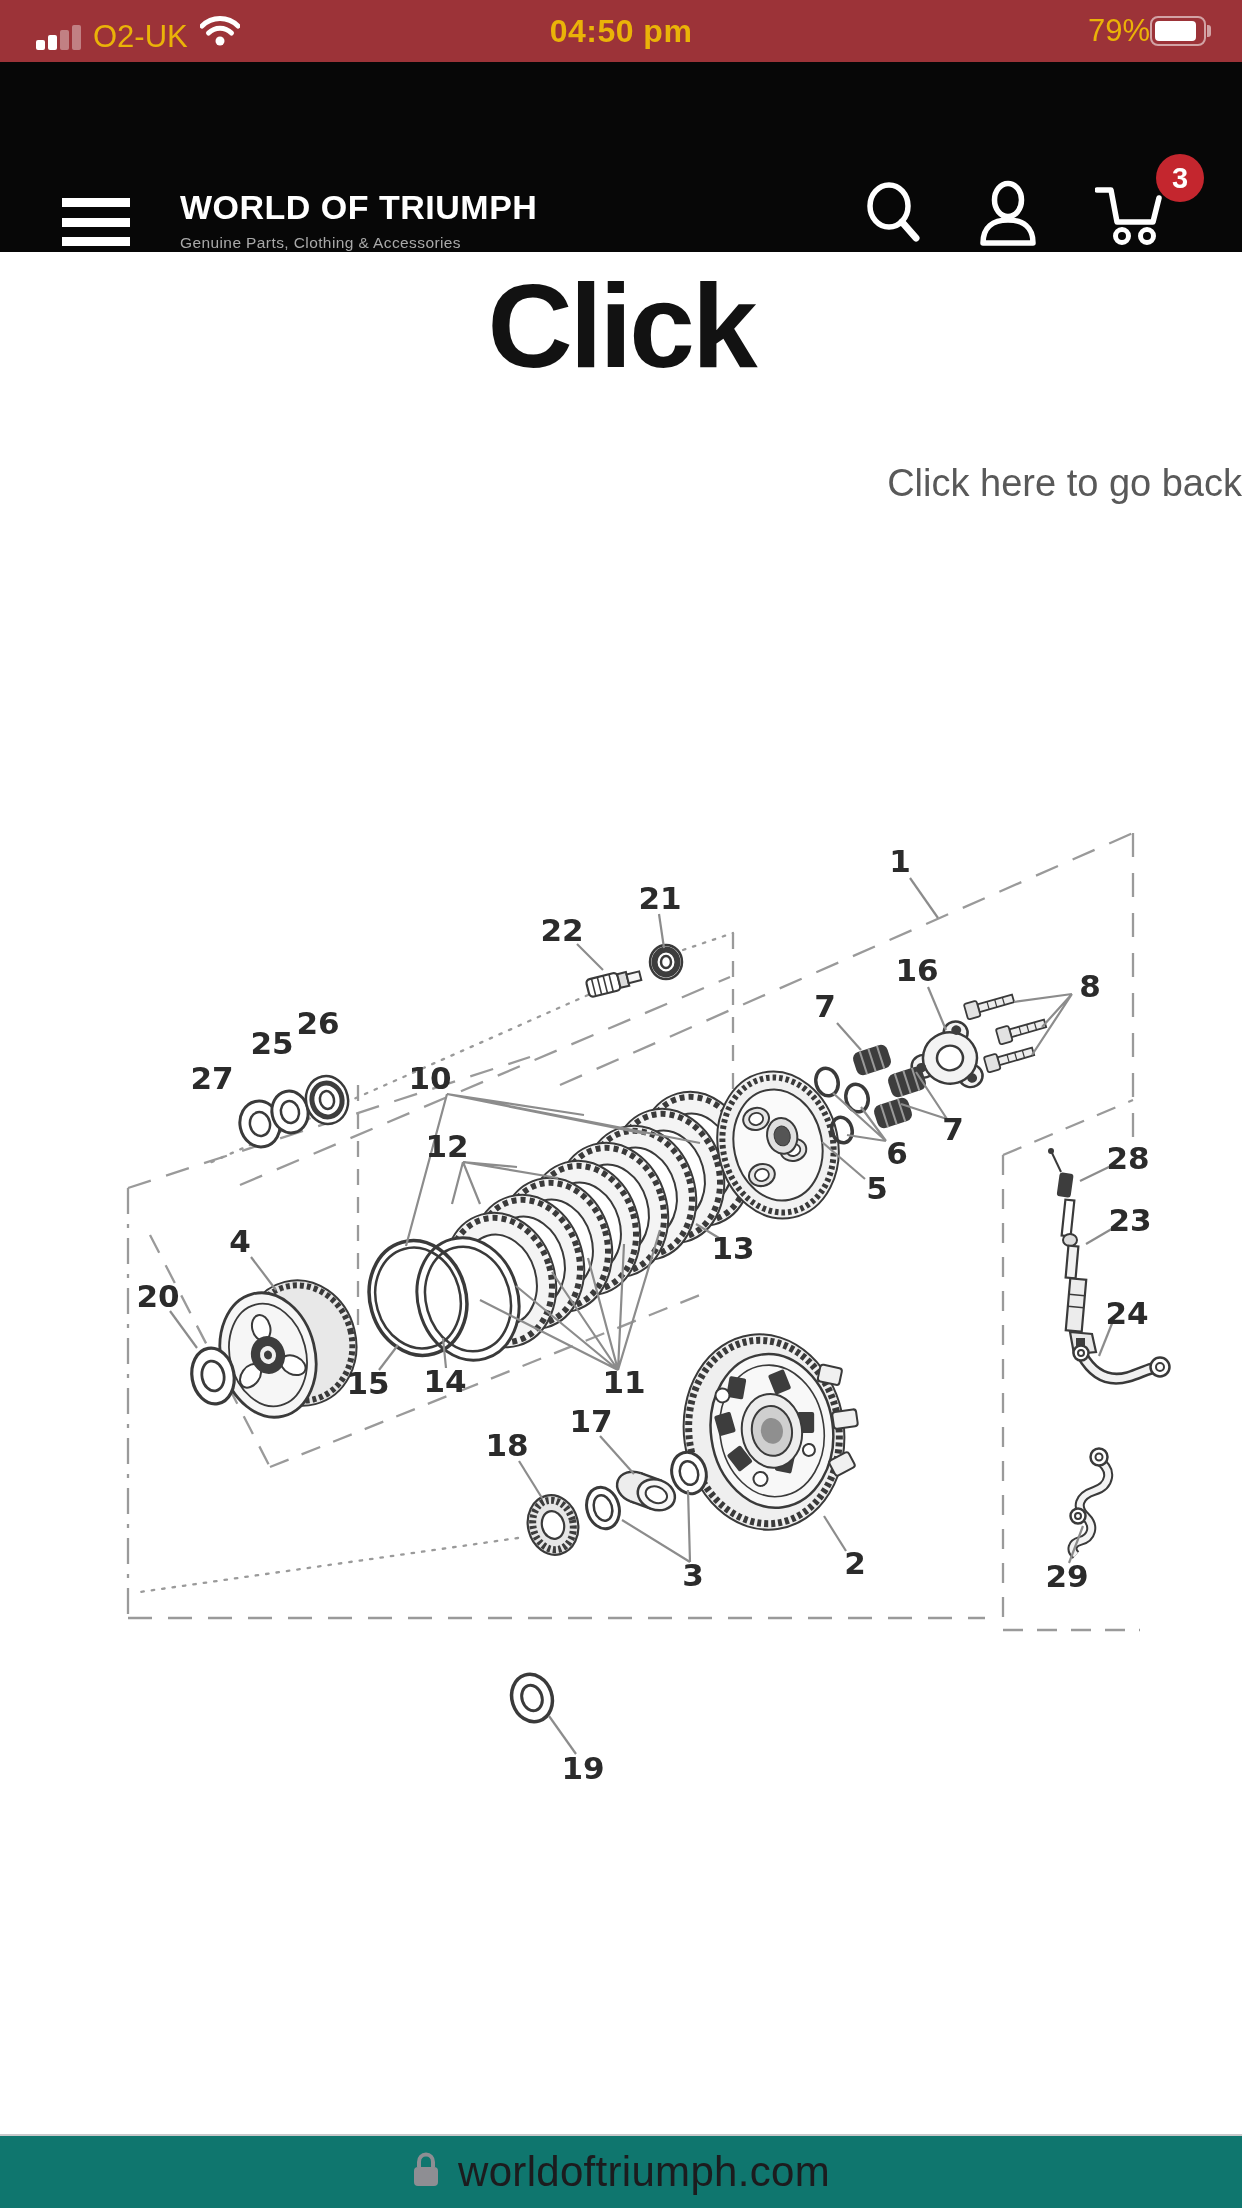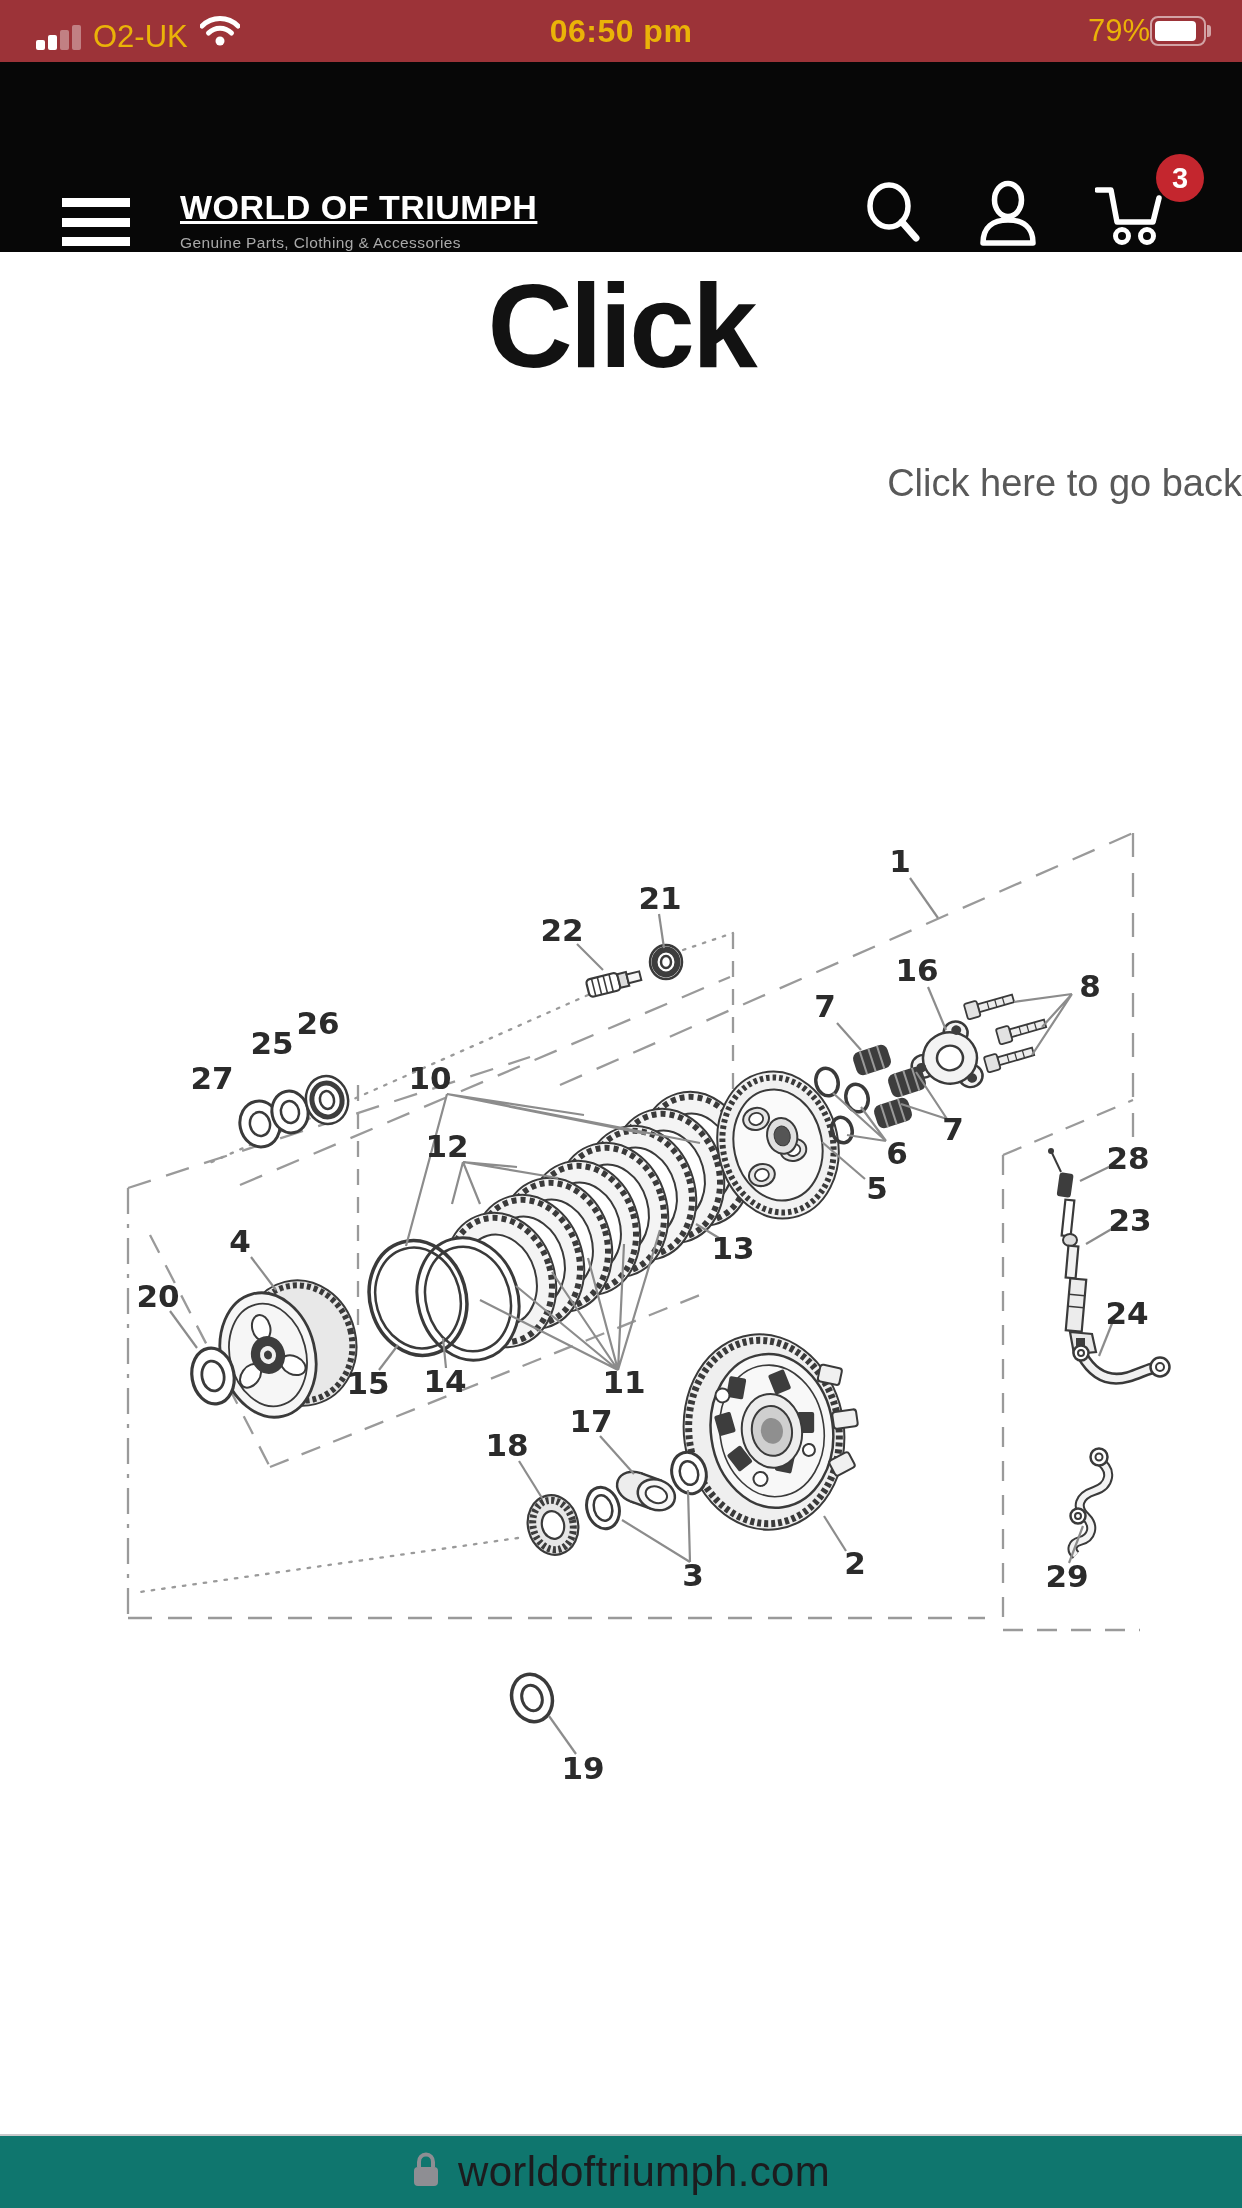--- a/index.html
+++ b/index.html
@@ -17,21 +17,21 @@
   .sb-time{position:absolute;left:0;right:0;text-align:center;font-size:32px;font-weight:bold;letter-spacing:.5px;}
   .sb-right{display:flex;align-items:center;font-size:31px;}
   .battery{position:relative;width:52px;height:26px;border:2.5px solid rgba(255,255,255,.55);border-radius:8px;}
   .battery-fill{position:absolute;left:3px;top:3px;bottom:3px;width:79%;background:#fff;border-radius:4px;}
   .battery-nub{position:absolute;right:-7px;top:7px;width:4px;height:12px;background:rgba(255,255,255,.55);border-radius:0 3px 3px 0;}
   
   .site-header{position:absolute;left:0;top:62px;width:1242px;height:190px;background:#070707;}
   .hamburger{position:absolute;left:62px;top:136px;width:68px;height:48px;display:flex;flex-direction:column;justify-content:space-between;cursor:pointer;}
   .hamburger span{display:block;height:9px;background:#fff;}
   .logo{position:absolute;left:180px;top:126px;color:#fff;}
-  .logo .brand{font-size:34px;font-weight:bold;letter-spacing:.5px;white-space:nowrap;text-decoration:underline;}
+  .logo .brand{font-size:34px;font-weight:bold;letter-spacing:.5px;white-space:nowrap;}
   .logo .tagline{font-size:15.5px;color:#a9a9a9;letter-spacing:.4px;margin-top:7px;white-space:nowrap;}
   .hicon{position:absolute;top:118px;}
   .hicon svg{display:block;}
   .icon-search{left:862px;}
   .icon-account{left:978px;}
   .icon-cart{left:1095px;top:124px;}
   .cart-badge{position:absolute;left:1156px;top:92px;width:48px;height:48px;border-radius:50%;background:#c4262e;
               color:#fff;font-size:29px;font-weight:bold;display:flex;align-items:center;justify-content:center;}
   
   .page-title{position:absolute;left:0;top:262px;width:1242px;text-align:center;margin:0;
@@ -62,21 +62,21 @@
       </div>
       <span class="carrier">O2-UK</span>
       <span>
         <svg width="40" height="30" viewBox="0 0 40 30" fill="none">
           <path d="M2 10 C12 0 28 0 38 10" stroke="#fff" stroke-width="5" stroke-linecap="round"></path>
           <path d="M8.5 17 C15 10.5 25 10.5 31.5 17" stroke="#fff" stroke-width="5" stroke-linecap="round"></path>
           <circle cx="20" cy="25" r="4.5" fill="#fff"></circle>
         </svg>
       </span>
     </div>
-    <div class="sb-time">06:50 pm</div>
+    <div class="sb-time">04:50 pm</div>
     <div class="sb-right">
       <span>79%</span>
       <div class="battery">
         <div class="battery-fill"></div>
           <div class="battery-nub"></div>
       </div>
     </div>
   </div>
 
   <div class="site-header">

